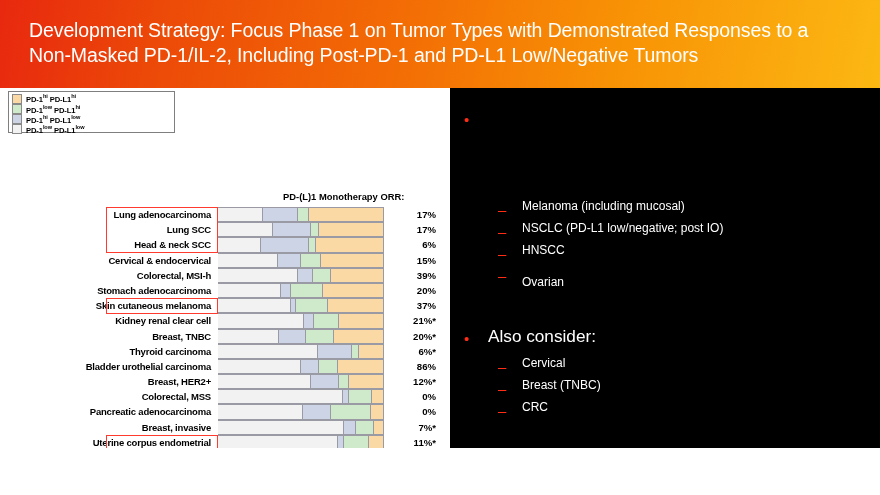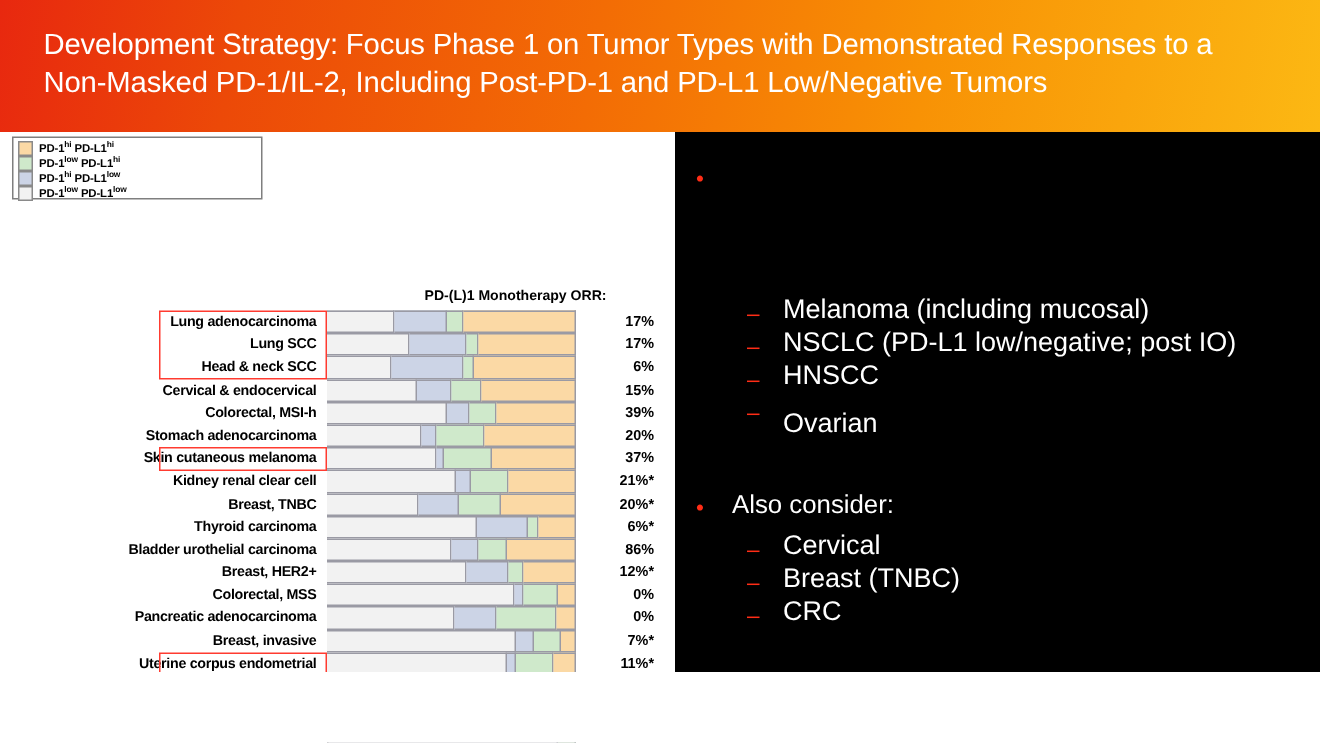--- a/index.html
+++ b/index.html
@@ -59,21 +59,21 @@
 
   .hl-box{position:absolute;border:1.6px solid #ff3b30;box-sizing:border-box;pointer-events:none;}
 
   
   .right-panel{
     position:absolute;left:450px;top:88px;width:430px;height:360px;background:#000000;
   }
   .bullet{position:absolute;left:14px;color:#ff2d16;font-size:15px;line-height:1;}
   .btext{position:absolute;left:38px;width:372px;font-size:17.2px;line-height:22.5px;color:#fff;}
   .dash{position:absolute;left:48px;color:#ff2d16;font-size:15px;line-height:1;}
-  .dtext{position:absolute;left:72px;width:350px;font-size:18px;line-height:21px;color:#fff;}
+  .dtext{position:absolute;left:72px;width:350px;font-size:12px;line-height:21px;color:#fff;}
 
   
   .footer{position:absolute;left:0;top:448px;width:880px;height:47px;background:#fff;}
 </style>
 </head>
 <body>
 
 <div class="slide">
 
   <div class="header">

